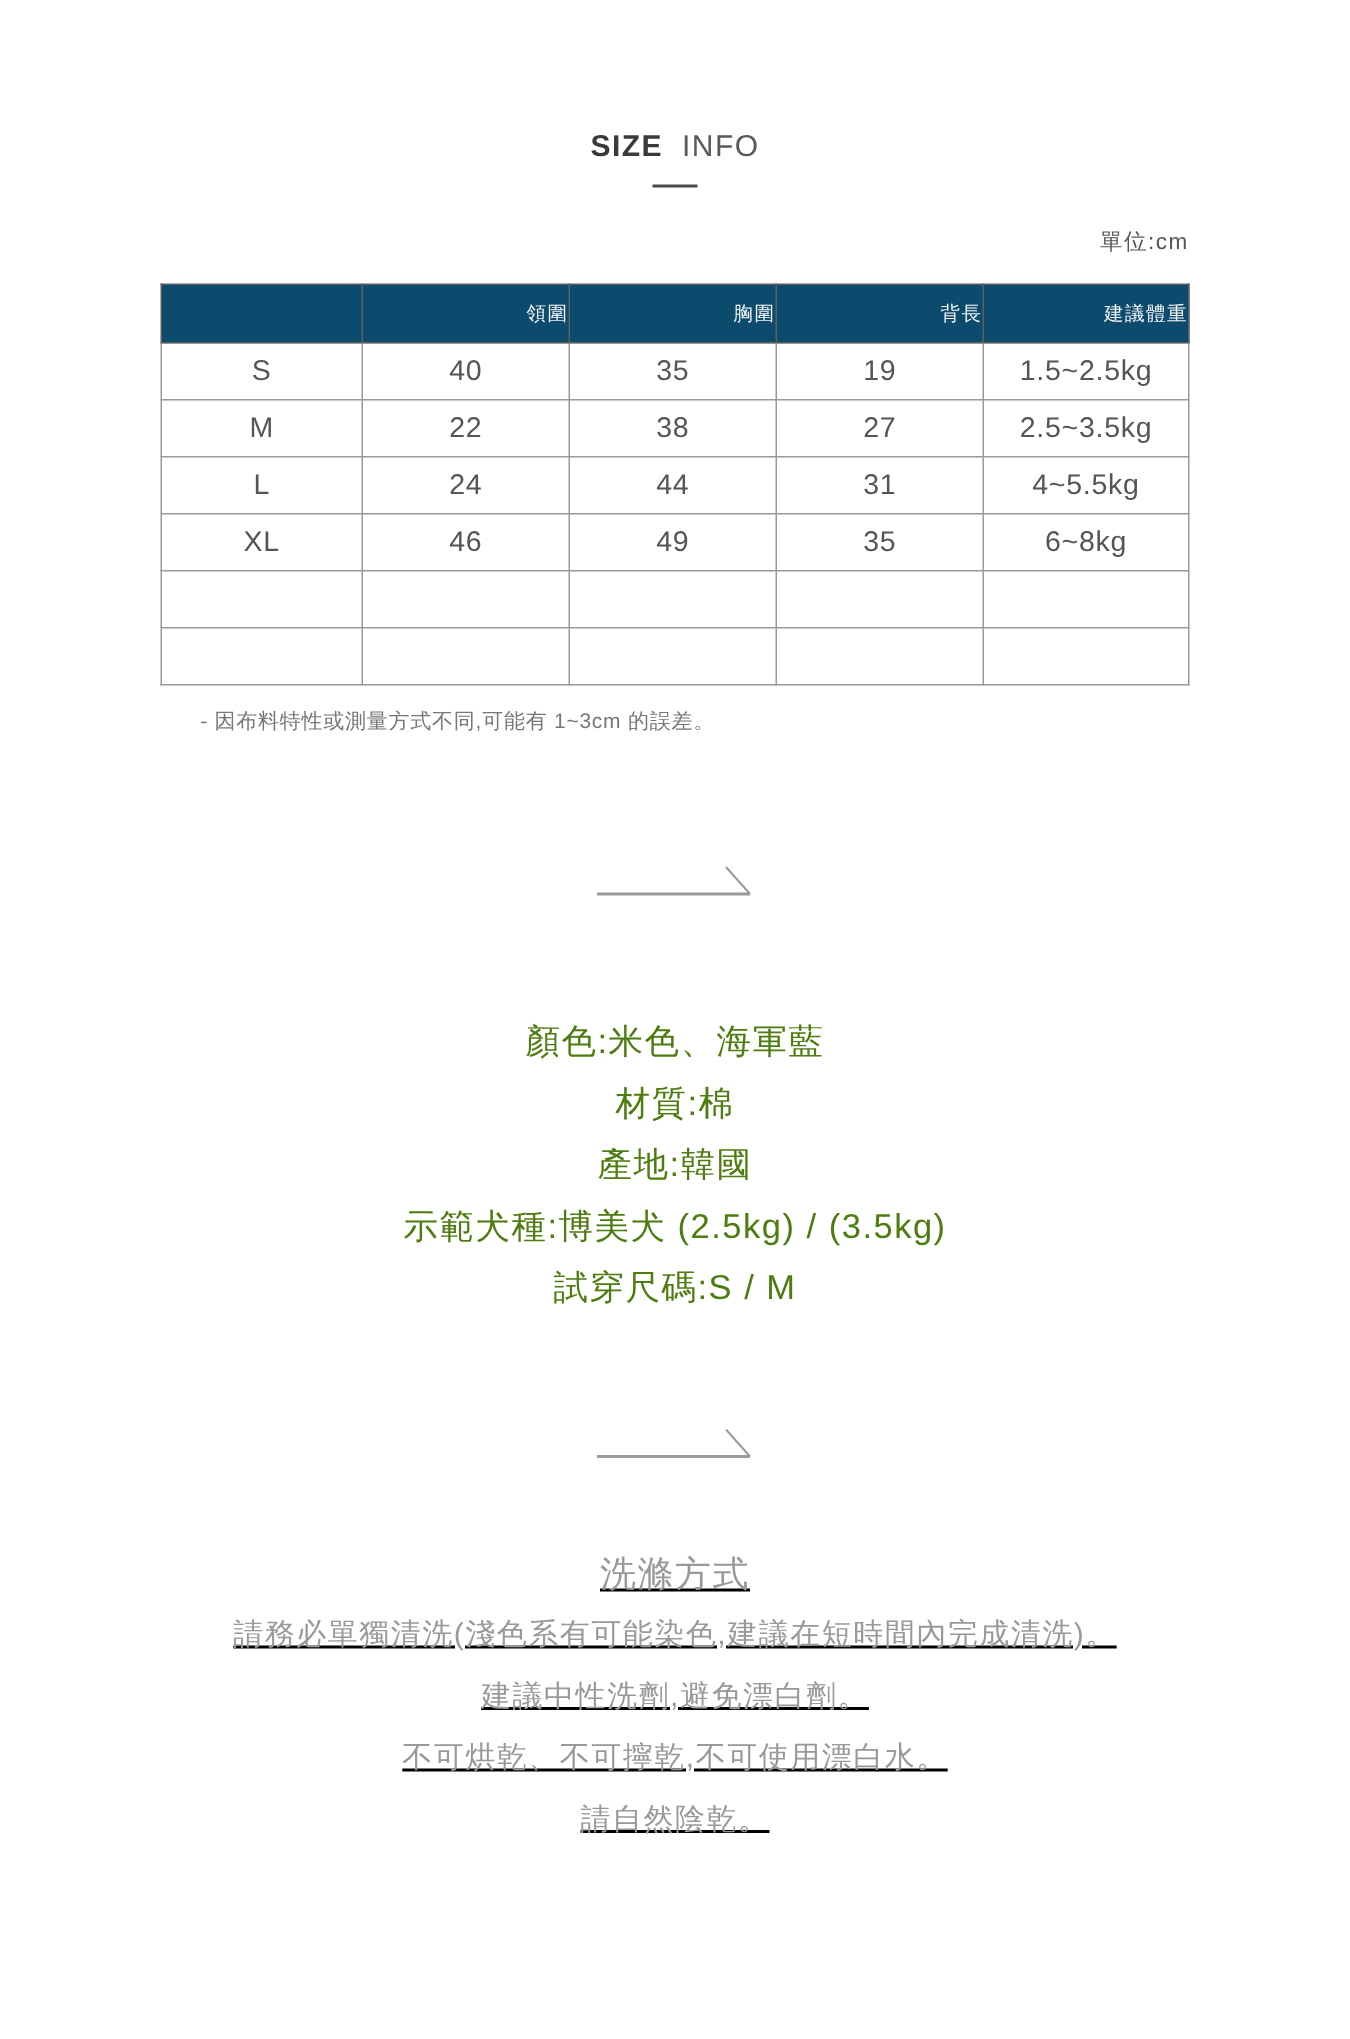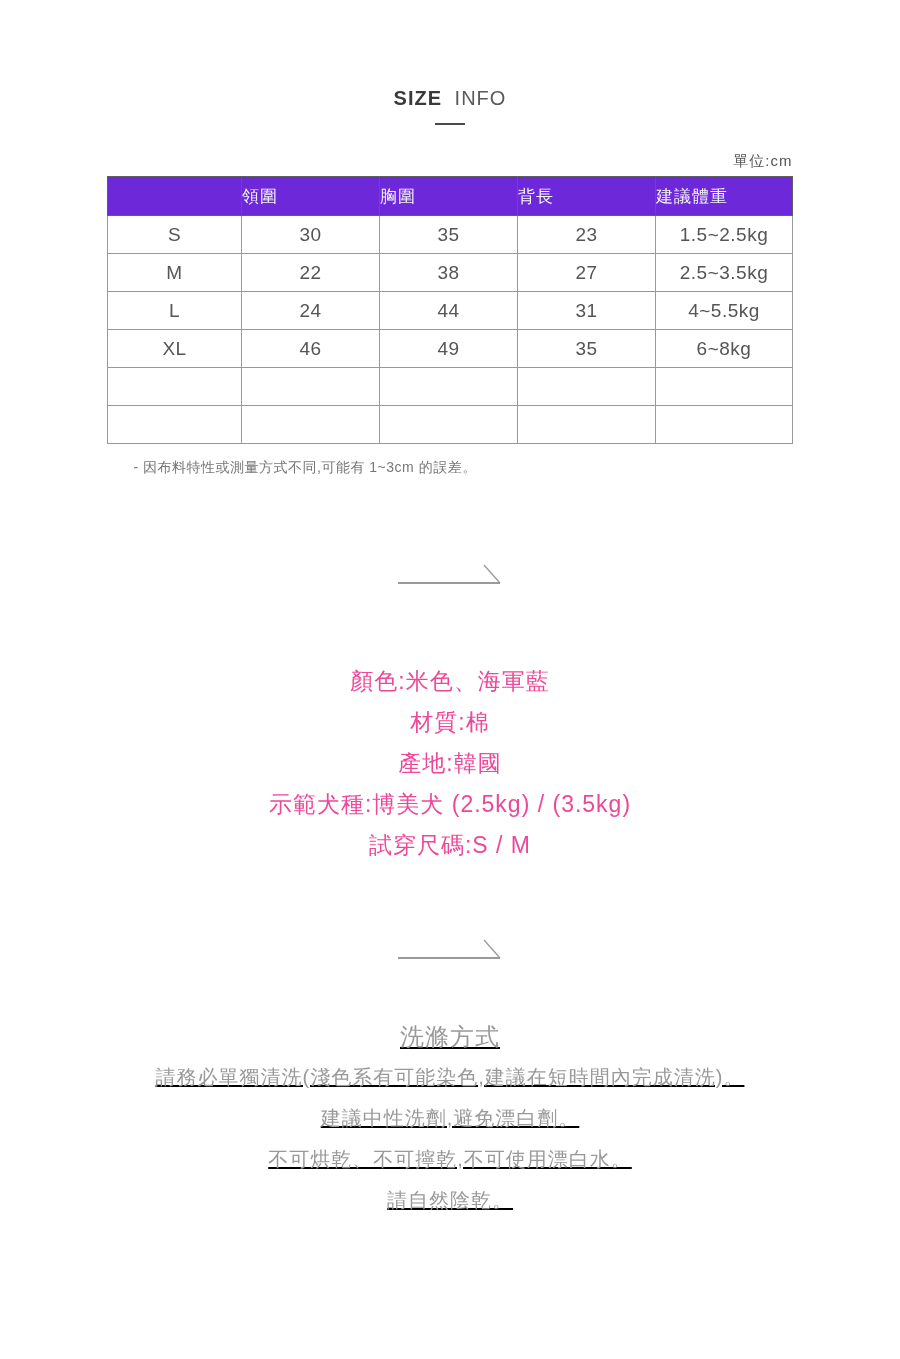--- a/index.html
+++ b/index.html
@@ -7,44 +7,44 @@
   .page { width:900px; height:1359px; background:#ffffff; overflow:hidden; }
 
   
   .size-info-header { padding-top:87px; text-align:center; }
   .size-info-title { font-size:20px; letter-spacing:1px; color:#3c3c3c; }
   .title-bold { font-weight:700; color:#3a3a3a; }
   .title-light { font-weight:400; color:#5a5a5a; margin-left:6px; }
   .title-dash { width:30px; height:2px; background:#4a4a4a; margin:13px auto 0; }
 
   
-  .unit-label { width:685px; margin:27px auto 5px; text-align:right;
+  .unit-label { width:685px; margin:27px auto 18px; text-align:right;
                 font-size:15px; color:#555; letter-spacing:1px; }
 
   
   table.size-table { width:685px; margin:0 auto; border-collapse:collapse;
                      table-layout:fixed; border:1px solid #777; }
-  table.size-table th { background:#6d28d9; color:#f5f5f5; font-weight:400;
-                        font-size:17px; height:39px; border:1px solid #5e5e5e;
-                        text-align:left; letter-spacing:1px; }
+  table.size-table th { background:#0c4a6e; color:#f5f5f5; font-weight:400;
+                        font-size:13px; height:39px; border:1px solid #5e5e5e;
+                        text-align:right; letter-spacing:1px; }
   table.size-table td { border:1px solid #999; height:38px; text-align:center;
                         font-size:19px; color:#555; background:#fff; letter-spacing:0.5px; }
 
   
   .notes { width:685px; margin:12px auto 0; padding-left:2px; }
   .note-item { font-size:14px; color:#777; line-height:23px; letter-spacing:0.5px;margin-left:24px; }
 
   
   .arrow-divider { display:block; margin:0 auto; }
   .arrow-divider.first { margin-top:84px; }
   .arrow-divider.second { margin-top:72px; }
 
   
   .product-details { margin-top:76px; text-align:center; }
-  .detail-line { font-size:23px; color:#ec4899; line-height:41px; letter-spacing:1px; }
+  .detail-line { font-size:23px; color:#4d7c0f; line-height:41px; letter-spacing:1px; }
   .washing-section { margin-top:56px; text-align:center;text-decoration:underline; }
   .washing-title { font-size:24px; color:#999; line-height:41px; letter-spacing:1px; }
   .washing-line { font-size:20px; color:#999; line-height:41px; letter-spacing:1px; }
 </style>
 </head>
 <body>
 
 <div class="page">
 
   <div class="size-info-header">
@@ -70,23 +70,23 @@
         <th></th>
         <th>領圍</th>
         <th>胸圍</th>
         <th>背長</th>
         <th>建議體重</th>
       </tr>
     </thead>
     <tbody>
       <tr>
         <td>S</td>
-        <td>30</td>
+        <td>40</td>
         <td>35</td>
-        <td>23</td>
+        <td>19</td>
         <td>1.5~2.5kg</td>
       </tr>
       <tr>
         <td>M</td>
         <td>22</td>
         <td>38</td>
         <td>27</td>
         <td>2.5~3.5kg</td>
       </tr>
       <tr>

